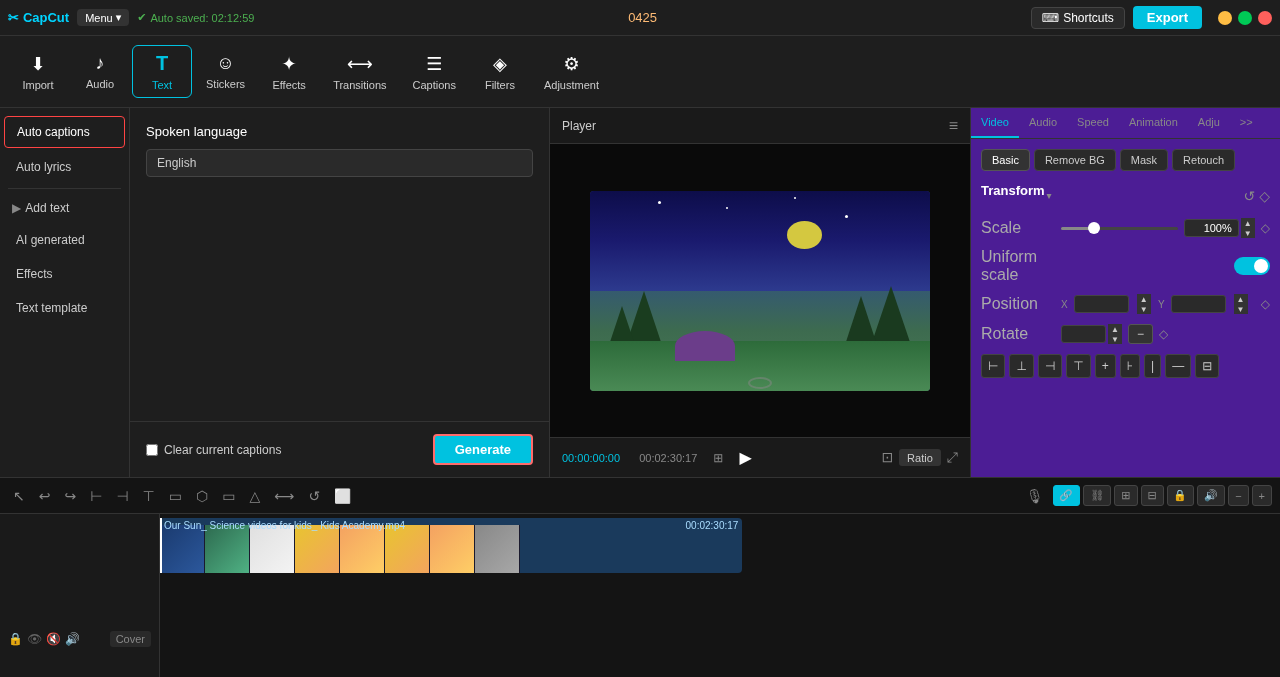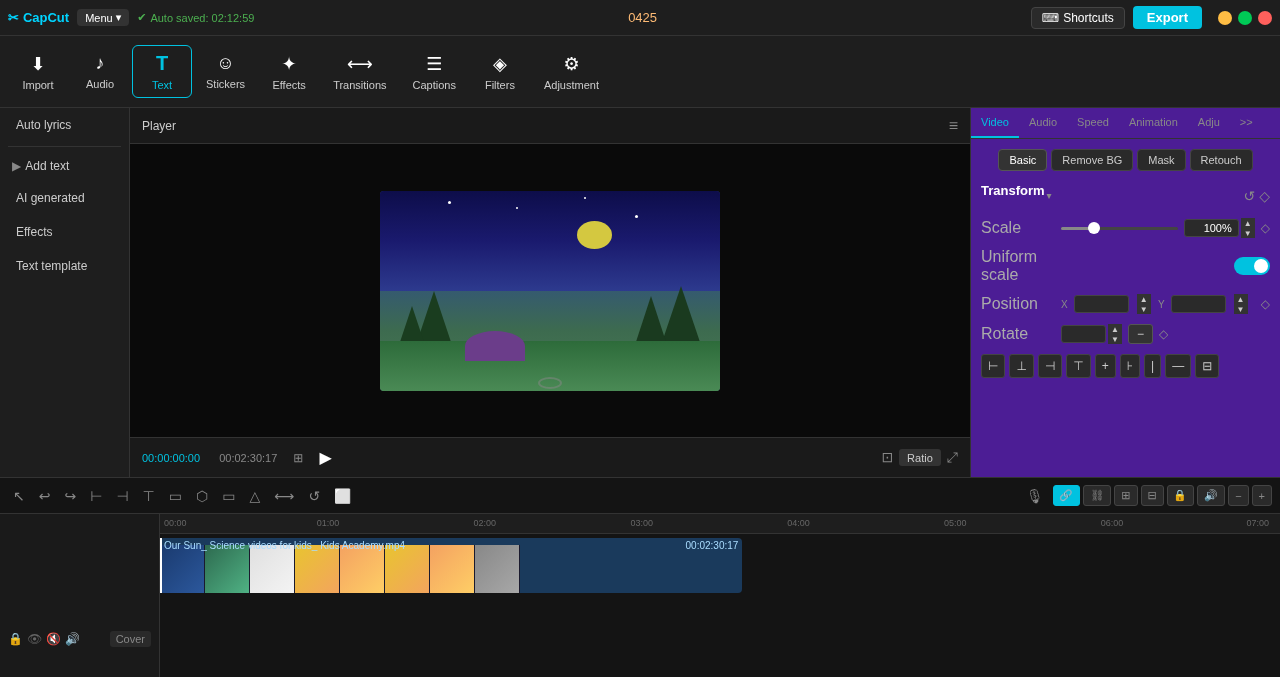--- a/index.html
+++ b/index.html
@@ -59,21 +59,21 @@
     .ctrl-icon { font-size: 14px; color: #888; cursor: pointer; }
     .ratio-btn { background: #333; border: none; color: #ccc; padding: 2px 8px; border-radius: 3px; font-size: 11px; cursor: pointer; }
 
     
     .right-panel { width: 310px; background: #4c1d95; border-left: 1px solid #333; display: flex; flex-direction: column; flex-shrink: 0; }
     .right-tabs { display: flex; border-bottom: 1px solid #333; }
     .right-tab { padding: 8px 10px; font-size: 11px; color: #888; cursor: pointer; border-bottom: 2px solid transparent; white-space: nowrap; }
     .right-tab.active { color: #00c2e0; border-bottom-color: #00c2e0; }
     .right-tab.more { color: #888; }
     .right-content { padding: 10px; flex: 1; overflow-y: auto; }
-    .sub-tabs { display: flex; gap: 4px; margin-bottom: 12px; justify-content: center; }
+    .sub-tabs { display: flex; gap: 4px; margin-bottom: 12px; }
     .sub-tab { padding: 4px 10px; border-radius: 4px; font-size: 11px; cursor: pointer; background: #2a2a2a; color: #ccc; border: 1px solid #444; }
     .sub-tab.active { background: #333; color: #fff; border-color: #555; }
     .section-title { font-size: 13px; color: #fff; font-weight: 600; margin-bottom: 10px; display: flex; align-items: center; gap: 6px; }
     .prop-row { display: flex; align-items: center; margin-bottom: 10px; }
     .prop-label { font-size: 16px; color: #aaa; width: 80px; flex-shrink: 0; }
     .slider-track { flex: 1; height: 3px; background: #444; border-radius: 2px; position: relative; }
     .slider-fill { height: 100%; background: #888; border-radius: 2px; width: 25%; }
     .slider-thumb { width: 12px; height: 12px; background: #fff; border-radius: 50%; position: absolute; top: -4.5px; left: 23%; cursor: pointer; }
     .num-input { background: #2a2a2a; border: 1px solid #444; color: #fff; padding: 2px 6px; border-radius: 3px; font-size: 11px; width: 55px; text-align: right; }
     .num-stepper { display: flex; flex-direction: column; margin-left: 2px; }
@@ -181,39 +181,59 @@
   </div>
   <div class="toolbar-item">
     <span class="tb-icon">⚙</span>
     <span class="tb-label">Adjustment</span>
   </div>
 </div>
 
 <div class="main">
 
   <div class="left-sidebar">
+    <div class="sidebar-item active" style="border:1.5px solid #ff4444; color:#fff; margin-top:8px;">
+      <span>Auto captions</span>
+    </div>
     <div class="sidebar-item">
       <span>Auto lyrics</span>
     </div>
     <div class="sidebar-divider"></div>
     <div class="add-text-item">
       <span style="color:#888;">▶</span>
       <span>Add text</span>
     </div>
     <div class="sidebar-item">
       <span>AI generated</span>
     </div>
     <div class="sidebar-item">
       <span>Effects</span>
     </div>
     <div class="sidebar-item">
       <span>Text template</span>
     </div>
   </div>
 
+  <div class="content-panel" style="position:relative;">
+    <div class="spoken-lang-label">Spoken language</div>
+    <select class="lang-select">
+      <option>English</option>
+      <option>Chinese</option>
+      <option>Spanish</option>
+    </select>
+
+    
+    <div style="position:absolute; bottom:0; left:0; right:0; padding:12px 16px; display:flex; align-items:center; justify-content:space-between; background:#1e1e1e; border-top:1px solid #333;">
+      <label class="clear-checkbox">
+        <input type="checkbox" style="width: 12px; height: 12px;">
+        <span>Clear current captions</span>
+      </label>
+      <button class="generate-btn">Generate</button>
+    </div>
+  </div>
 
   <div class="player-area">
     <div class="player-header">
       <span class="player-title">Player</span>
       <span class="player-menu">≡</span>
     </div>
     <div class="player-canvas">
       <div class="video-frame">
         <div class="video-scene">
 
@@ -381,30 +401,20 @@
           <span class="tl-label-icon">🔒</span>
           <span class="tl-label-icon">👁</span>
           <span class="tl-label-icon">🔇</span>
           <span class="tl-label-icon">🔊</span>
         </div>
         <div class="tl-label-text">Cover</div>
       </div>
     </div>
 
     <div class="tl-content">
-      <div class="tl-ruler">
-        <span class="tl-ruler-mark" style="left:4px;">00:00</span>
-        <span class="tl-ruler-mark" style="left:14%;">01:00</span>
-        <span class="tl-ruler-mark" style="left:28%;">02:00</span>
-        <span class="tl-ruler-mark" style="left:42%;">03:00</span>
-        <span class="tl-ruler-mark" style="left:56%;">04:00</span>
-        <span class="tl-ruler-mark" style="left:70%;">05:00</span>
-        <span class="tl-ruler-mark" style="left:84%;">06:00</span>
-        <span class="tl-ruler-mark" style="left:97%;">07:00</span>
-      </div>
       <div style="position:relative;">
         <div class="tl-playhead"></div>
         <div style="margin:4px 0 0 0;position:relative;">
           <div class="tl-video-track" style="width:52%;margin-left:0;">
             <div class="tl-video-label">Our Sun_ Science videos for kids_ Kids Academy.mp4</div>
             <div class="tl-video-duration">00:02:30:17</div>
             <div class="tl-thumbnails" style="margin-top:14px;">
               <div class="tl-thumb-block tl-thumb-blue"></div>
               <div class="tl-thumb-block tl-thumb-green"></div>
               <div class="tl-thumb-block" style="background:linear-gradient(135deg,#e0e0e0,#f5f5f5);"></div>

